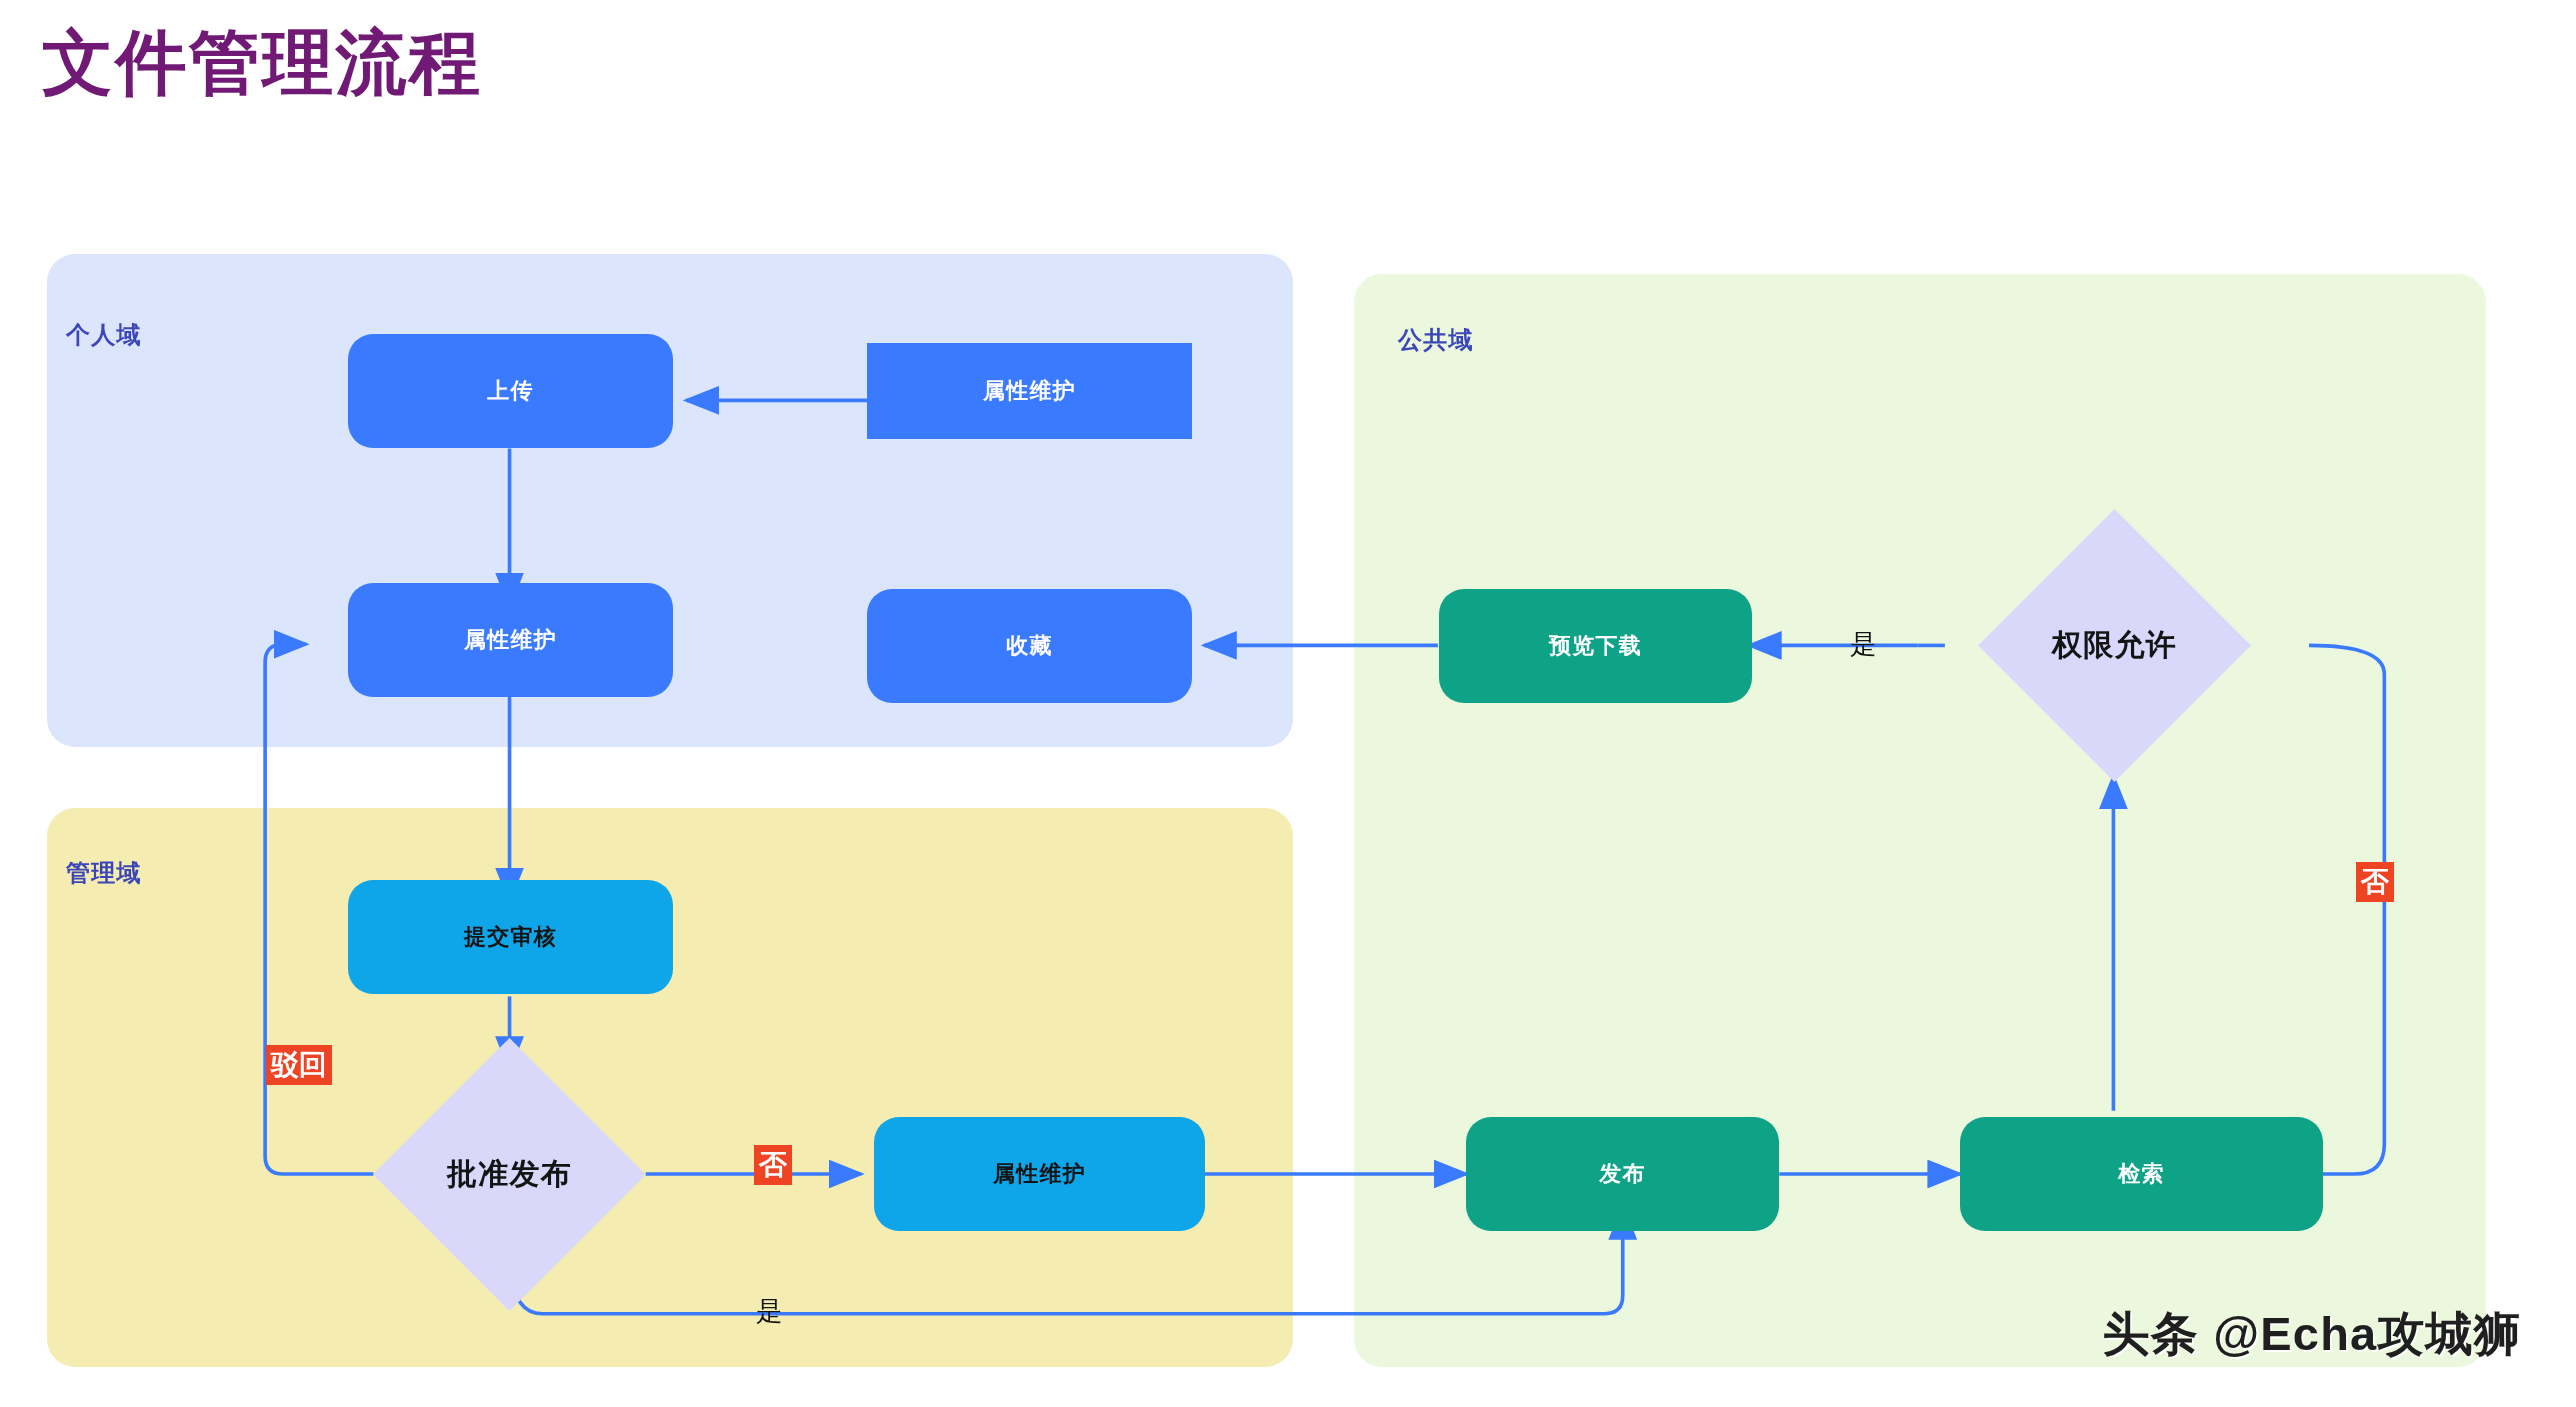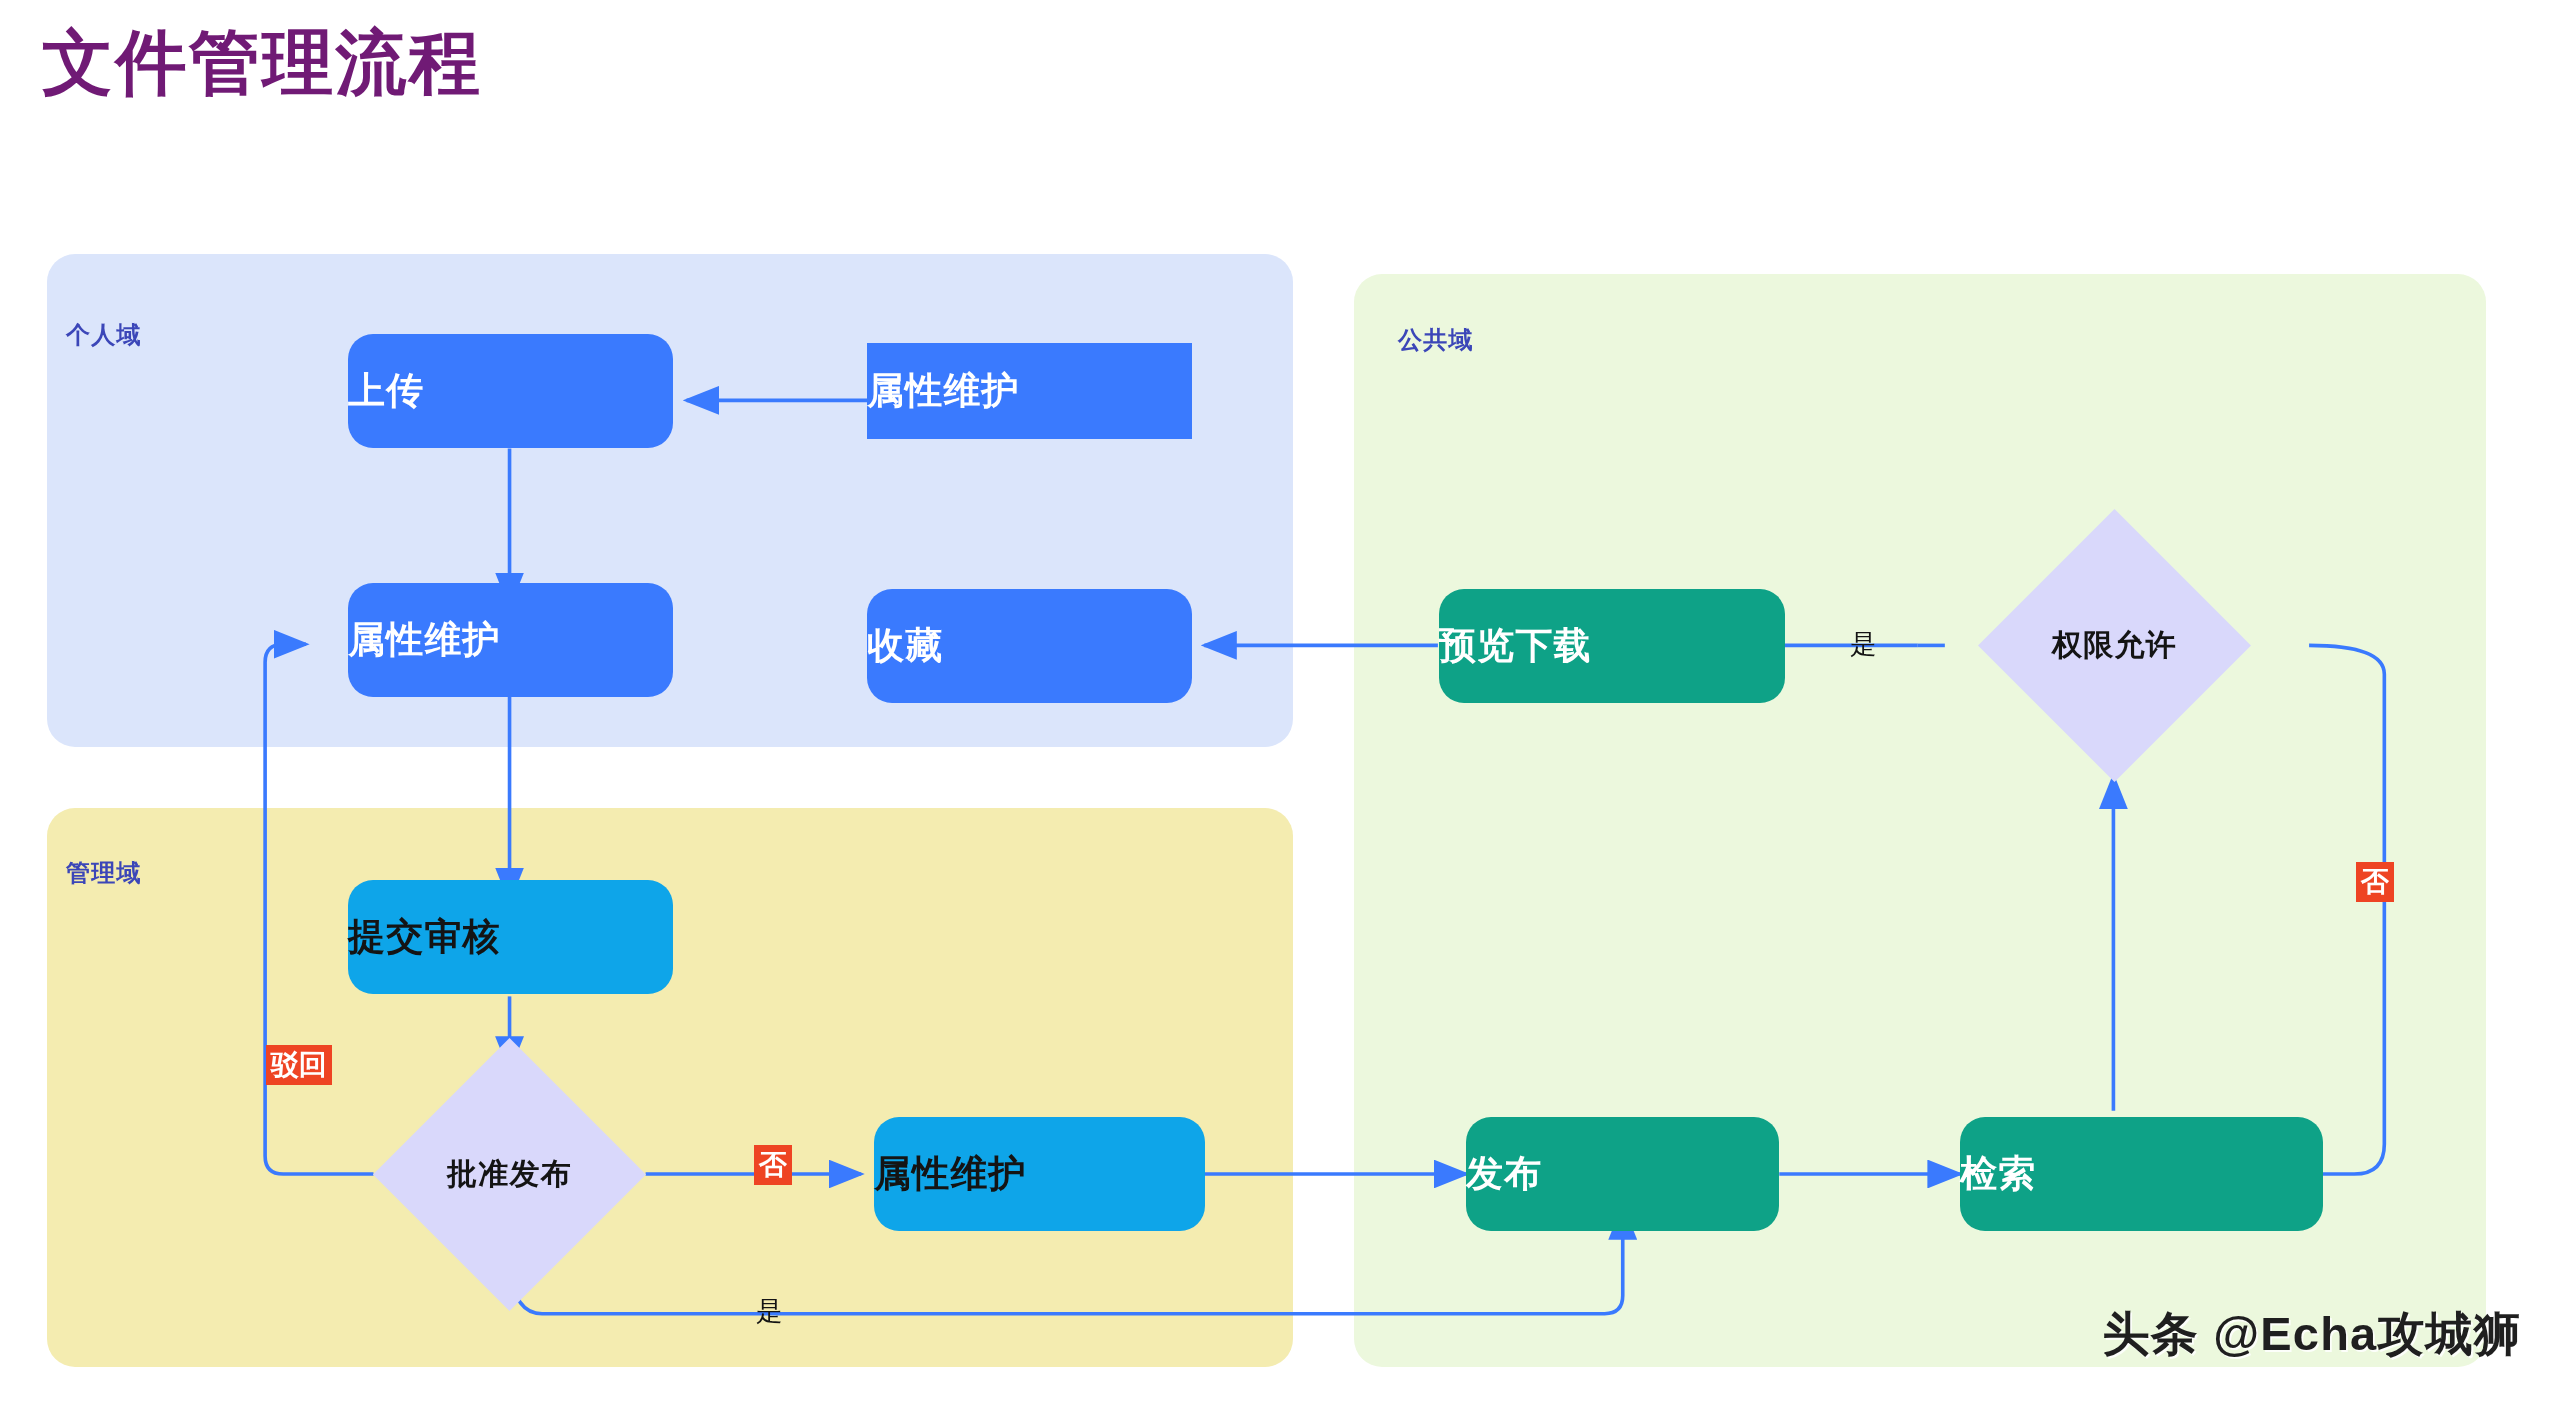--- a/index.html
+++ b/index.html
@@ -24,22 +24,22 @@
   #panel-personal{left:47px;top:254px;width:1246px;height:493px;background:#dbe5fb;}
   #panel-manage  {left:47px;top:808px;width:1246px;height:559px;background:#f4ecb0;}
   #panel-public  {left:1354px;top:274px;width:1132px;height:1093px;background:#ecf8dd;}
 
   #label-personal{left:66px;top:319px;}
   #label-manage  {left:66px;top:857px;text-align:center;}
   #label-public  {left:1398px;top:324px;}
 
   
   .node{
-    position:absolute;display:flex;align-items:center;
-    text-align:center;font-size:37px;font-weight:700;letter-spacing:1.2px;
+    position:absolute;display:flex;align-items:center;justify-content:center;
+    text-align:center;font-size:22px;font-weight:700;letter-spacing:1.2px;
     box-sizing:border-box;line-height:1.2;
   }
   .node.blue {background:#3a7afe;color:#ffffff;border-radius:25px;}
   .node.bluesquare{background:#3a7afe;color:#ffffff;border-radius:0;}
   .node.yellow{background:#0ea5e9;color:#141414;border-radius:25px;}
   .node.teal {background:#0ea287;color:#ffffff;border-radius:25px;}
 
   
   .diamond{position:absolute;}
   .diamond .shape{
@@ -153,21 +153,21 @@
     <div class="shape"></div>
     <div class="txt">
         <span>批准发布</span>
       </div>
   </div>
 
   <div class="node yellow" style="left:874px;top:1117px;width:331px;height:114px;">
     <span>属性维护</span>
   </div>
 
-  <div class="node teal" style="left:1439px;top:589px;width:346px;height:114px;">
+  <div class="node teal" style="left:1439px;top:589px;width:313px;height:114px;">
     <span>预览下载</span>
   </div>
 
   <div class="diamond" style="left:2018px;top:549px;width:193px;height:193px;">
     <div class="shape"></div>
     <div class="txt">
         <span>权限允许</span>
       </div>
   </div>
 

